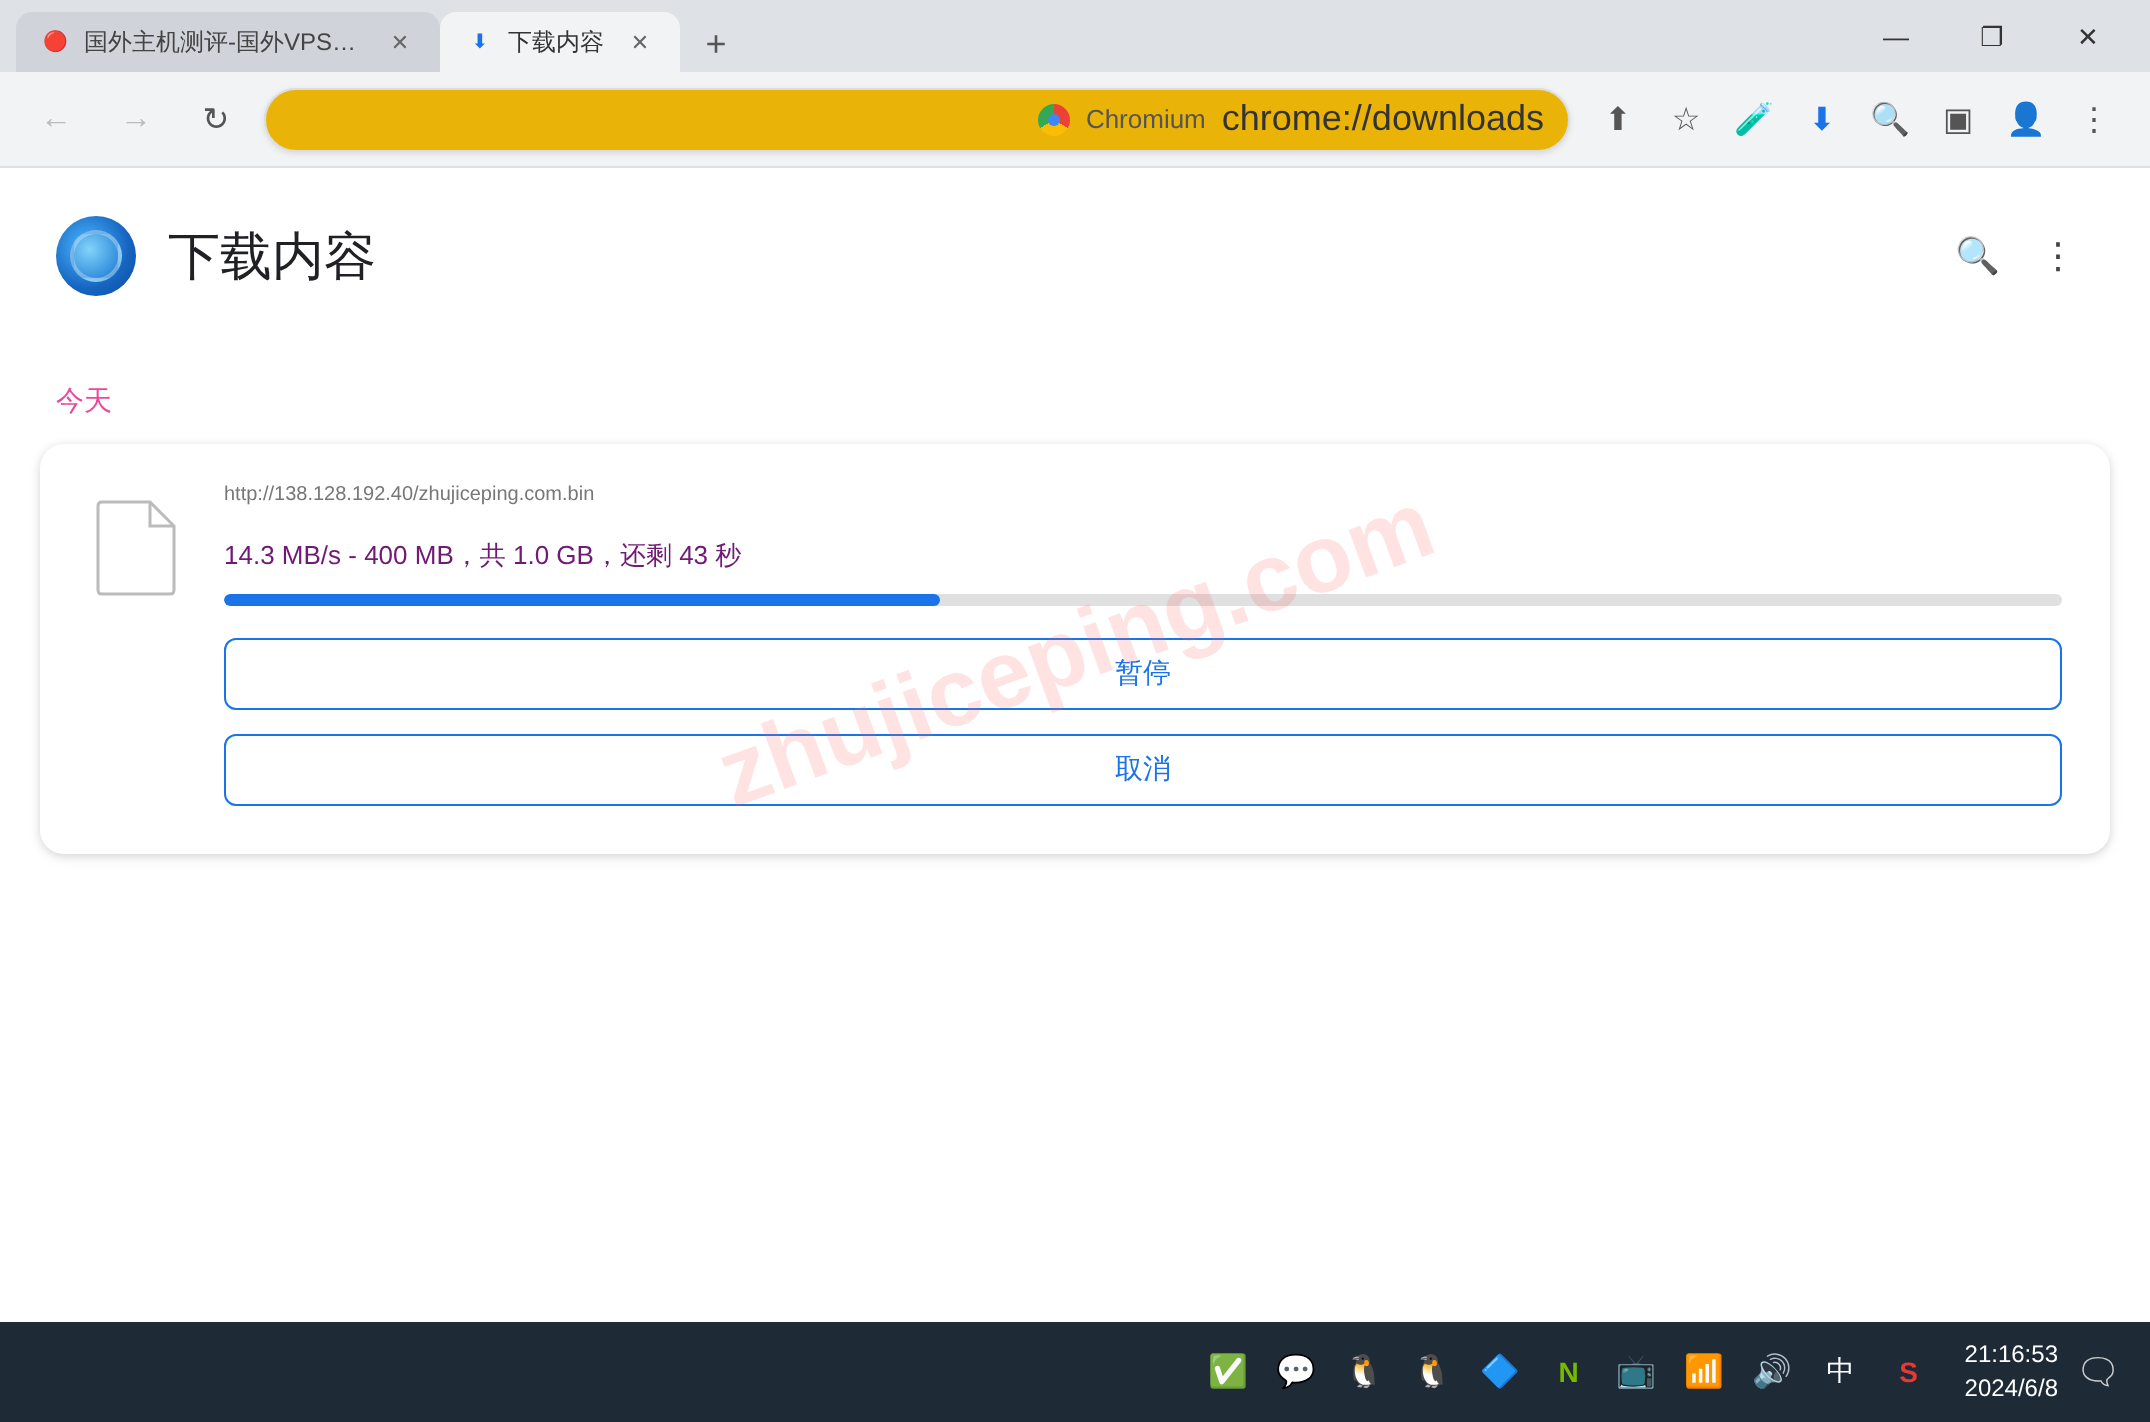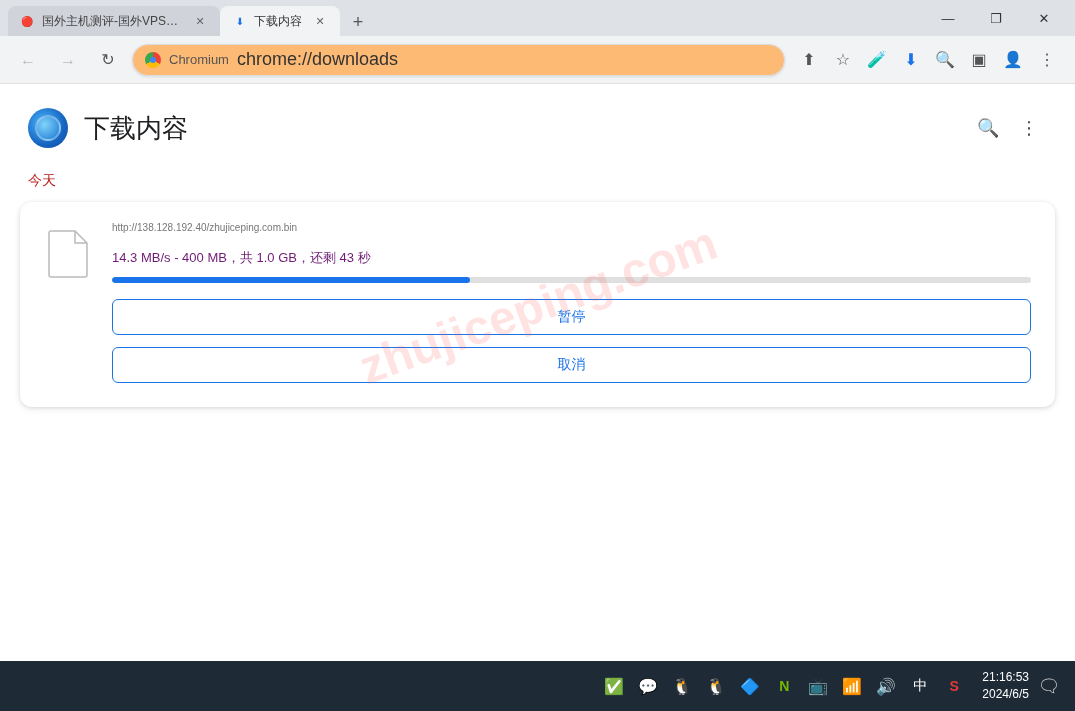--- a/index.html
+++ b/index.html
@@ -122,28 +122,29 @@
       border: none;
       background: transparent;
     }
     .nav-btn.disabled {
       color: #bbb;
       cursor: default;
     }
     .address-bar {
       flex: 1;
       height: 32px;
-      background: #fdba74;
+      background: #eab308;
       border-radius: 16px;
       display: flex;
       align-items: center;
       padding: 0 12px;
       gap: 8px;
       border: 1px solid #ddd;
       box-shadow: 0 1px 3px rgba(0,0,0,0.1);
+      justify-content: flex-end;
     }
     .toolbar-actions {
       display: flex;
       align-items: center;
       gap: 2px;
     }
     .toolbar-icon-btn {
       width: 32px;
       height: 32px;
       border-radius: 50%;
@@ -207,22 +208,23 @@
       justify-content: center;
       cursor: pointer;
       color: #444;
       font-size: 18px;
     }
 
     
     .section-label {
       padding: 8px 43px 12px 28px;
       font-size: 14px;
-      color: #b91c1c;
+      color: #ec4899;
       font-weight: 500;
+      margin-top: 20px;
     }
 
     
     .download-item {
       margin: 0 20px 16px 20px;
       background: white;
       border-radius: 12px;
       box-shadow: 0 1px 4px rgba(0,0,0,0.12), 0 2px 8px rgba(0,0,0,0.06);
       padding: 20px 24px 24px 24px;
       display: flex;
@@ -528,18 +530,18 @@
   </div>
   <div class="taskbar-icon">
     <span style="color:white; font-size:14px;">中</span>
   </div>
   <div class="taskbar-icon">
     <span style="color:#e53935; font-weight:bold; font-size:14px;">S</span>
   </div>
 
   <div class="taskbar-clock">
     <span>21:16:53</span>
-    <span>2024/6/5</span>
+    <span>2024/6/8</span>
   </div>
   <div class="taskbar-notify">
     <span>🗨</span>
   </div>
 </div>
 
 </body></html>

